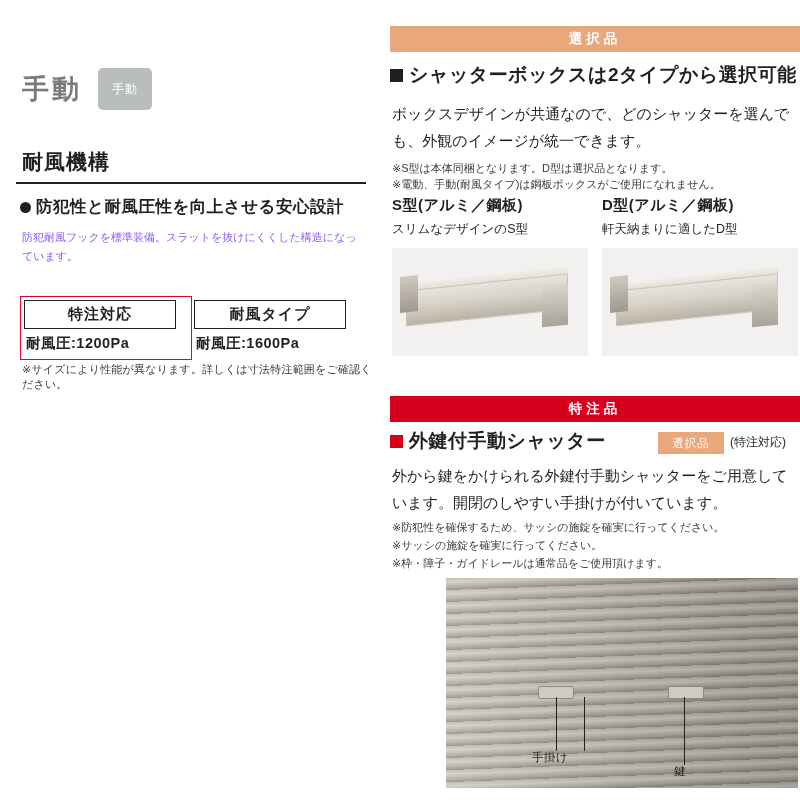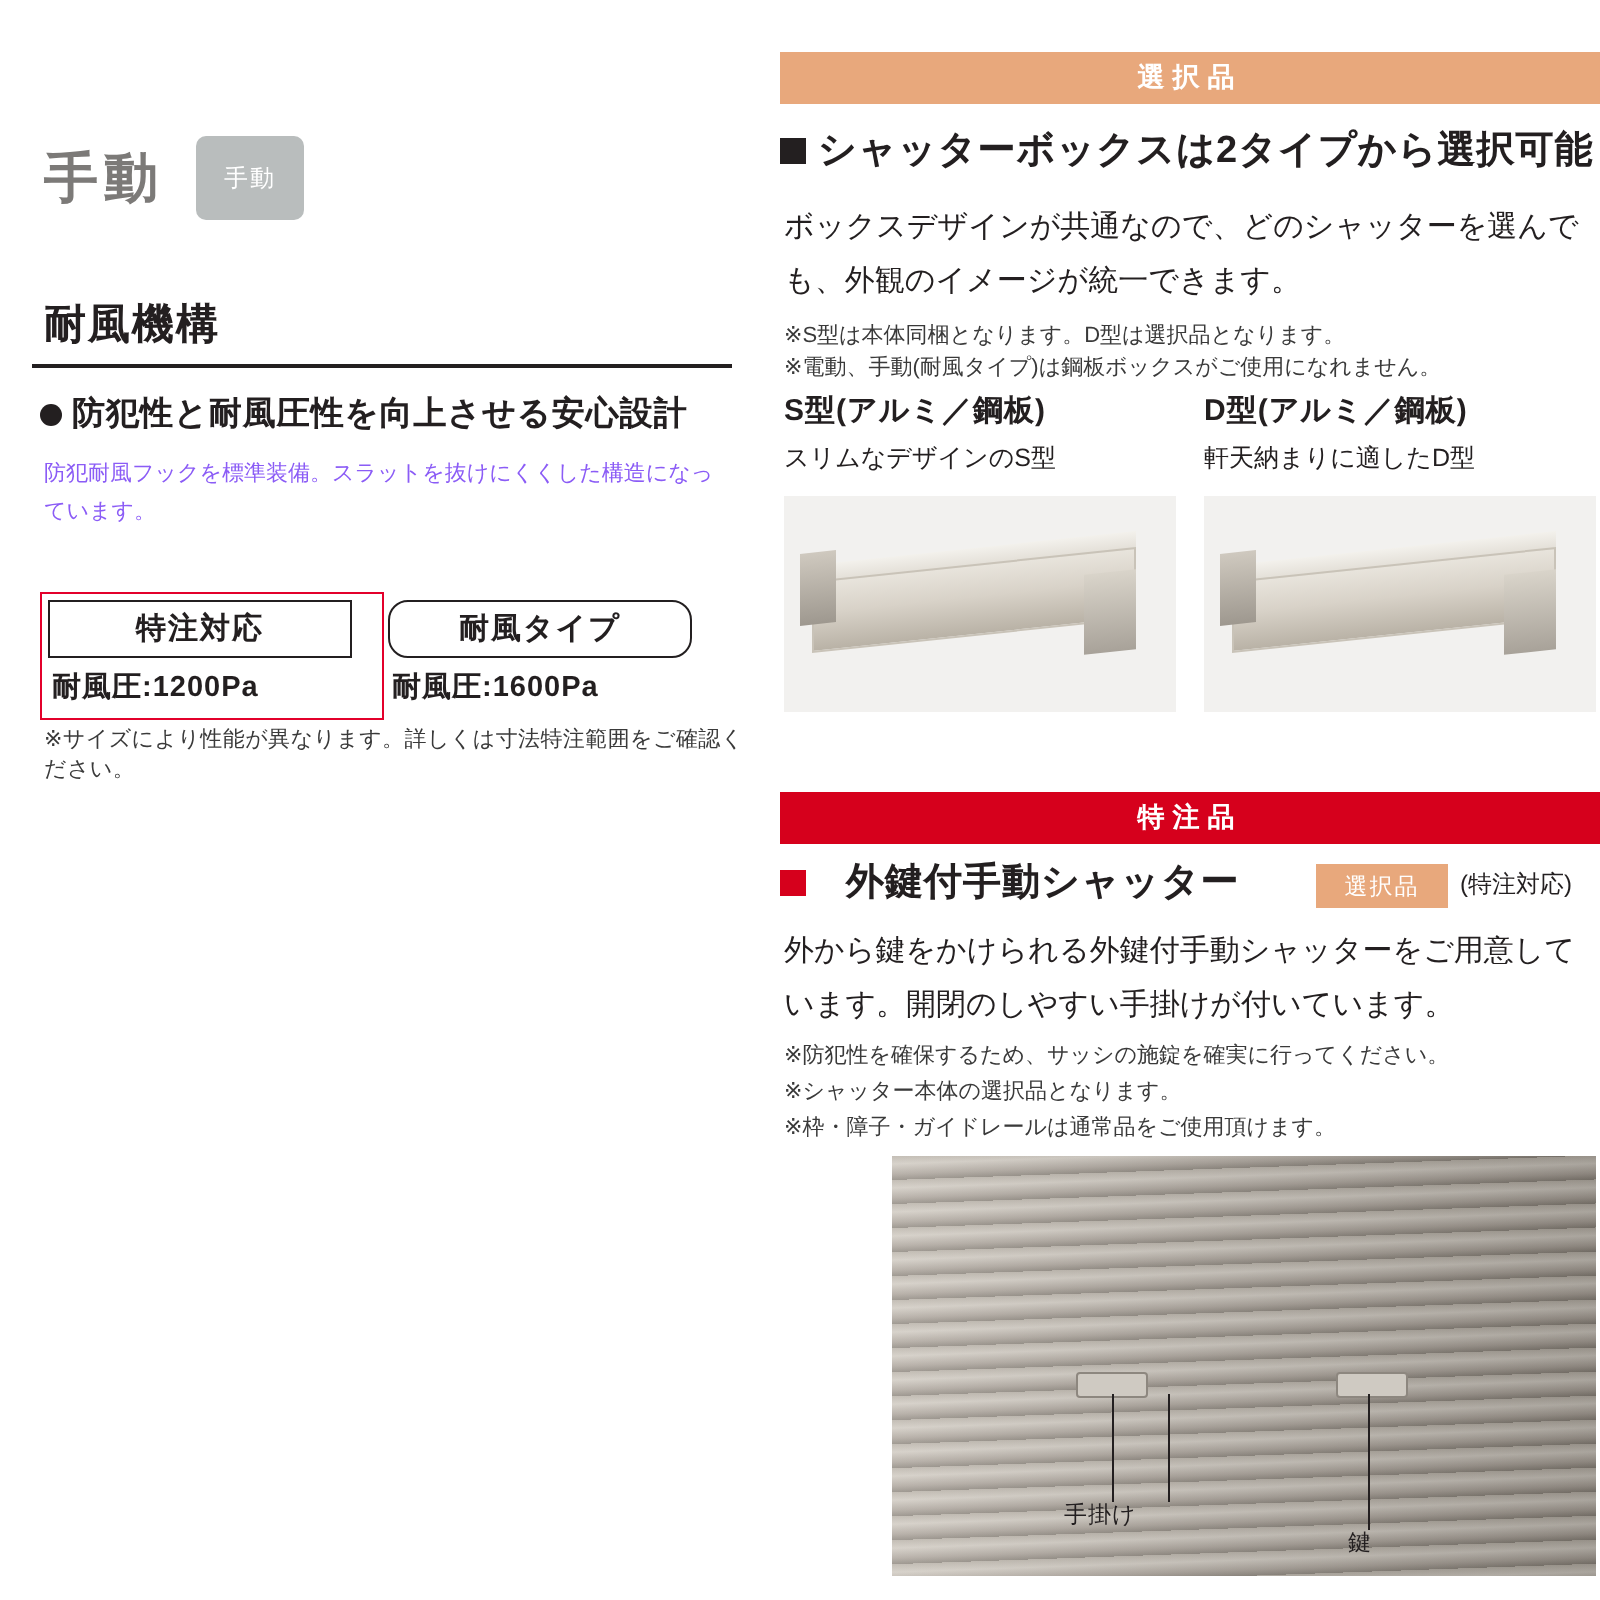--- a/index.html
+++ b/index.html
@@ -47,21 +47,21 @@
   }
 
   .type-row{position:absolute;left:20px;top:300px;width:350px;height:62px;}
   .type-box{
     position:absolute;top:0;width:150px;height:27px;
     border:1.5px solid #231f20;background:#fff;
     display:flex;align-items:center;justify-content:center;
     font-size:15px;font-weight:bold;letter-spacing:1px;
   }
   .type-box.a{left:4px;}
-  .type-box.b{left:174px;border-radius:10px;}
+  .type-box.b{left:174px;}
   .type-press{
     position:absolute;top:34px;font-size:14.5px;font-weight:bold;letter-spacing:0.5px;
   }
   .type-press.a{left:6px;}
   .type-press.b{left:176px;}
   .redbox{
     position:absolute;left:0px;top:-4px;width:170px;height:62px;
     border:1.5px solid #e3002b;
   }
   .note-small{
@@ -166,21 +166,21 @@
     background:#e8a87c;color:#fff;font-size:11.5px;letter-spacing:1px;
     display:flex;align-items:center;justify-content:center;
   }
   .badge-side{
     position:absolute;left:340px;top:434px;font-size:12px;color:#231f20;
   }
 
   .r2-head{
     position:absolute;left:0;top:428px;width:300px;
     font-size:19px;font-weight:bold;letter-spacing:0.5px;
-    display:flex;align-items:center;gap:20px;
+    display:flex;align-items:center;gap:6px;
   }
   .r2-body{
     position:absolute;left:2px;top:462px;width:404px;
     font-size:15px;line-height:1.8;
   }
   .r2-note{position:absolute;left:2px;width:406px;font-size:11px;color:#3a3a3a;}
   .r2-note.a{top:520px;}
   .r2-note.b{top:538px;}
   .r2-note.c{top:556px;}
 
@@ -282,21 +282,21 @@
 
     <div class="r2-head">
       <span class="sq red"></span>
       <span>外鍵付手動シャッター</span>
     </div>
     <div class="badge-opt">選択品</div>
     <div class="badge-side">(特注対応)</div>
 
     <div class="r2-body">外から鍵をかけられる外鍵付手動シャッターをご用意しています。開閉のしやすい手掛けが付いています。</div>
     <div class="r2-note a">※防犯性を確保するため、サッシの施錠を確実に行ってください。</div>
-    <div class="r2-note b">※シャッター本体の選択品となります。</div>
+    <div class="r2-note b">※サッシの施錠を確実に行ってください。</div>
     <div class="r2-note c">※枠・障子・ガイドレールは通常品をご使用頂けます。</div>
   </div>
 
   <div class="photo-bottom" style="left:446px;">
     <div class="pb-bg"></div>
     <div class="pb-slats"></div>
     <div class="pb-shade"></div>
     <div class="pb-handle"></div>
     <div class="pb-lock"></div>
     <div class="pb-leader" style="left:110px;top:119px;height:54px;"></div>

